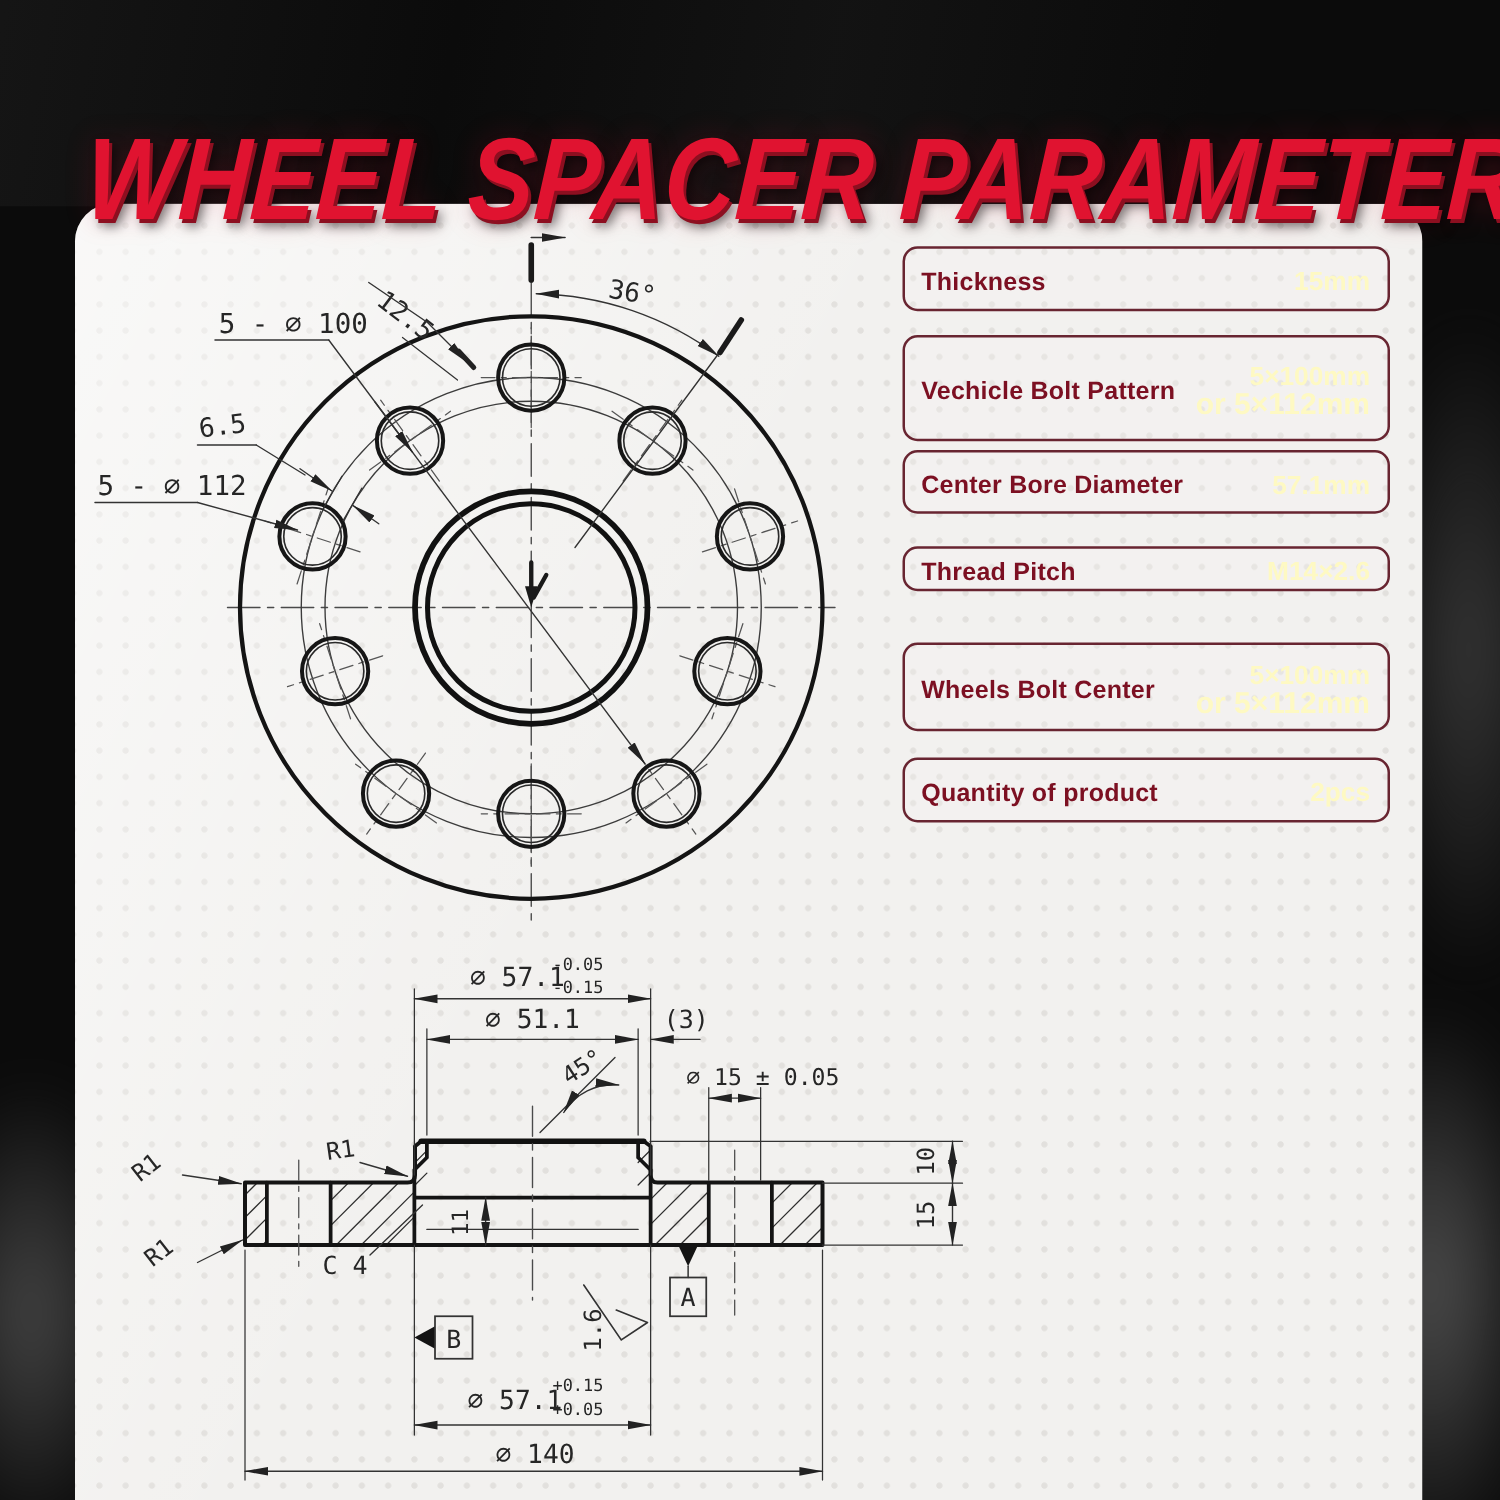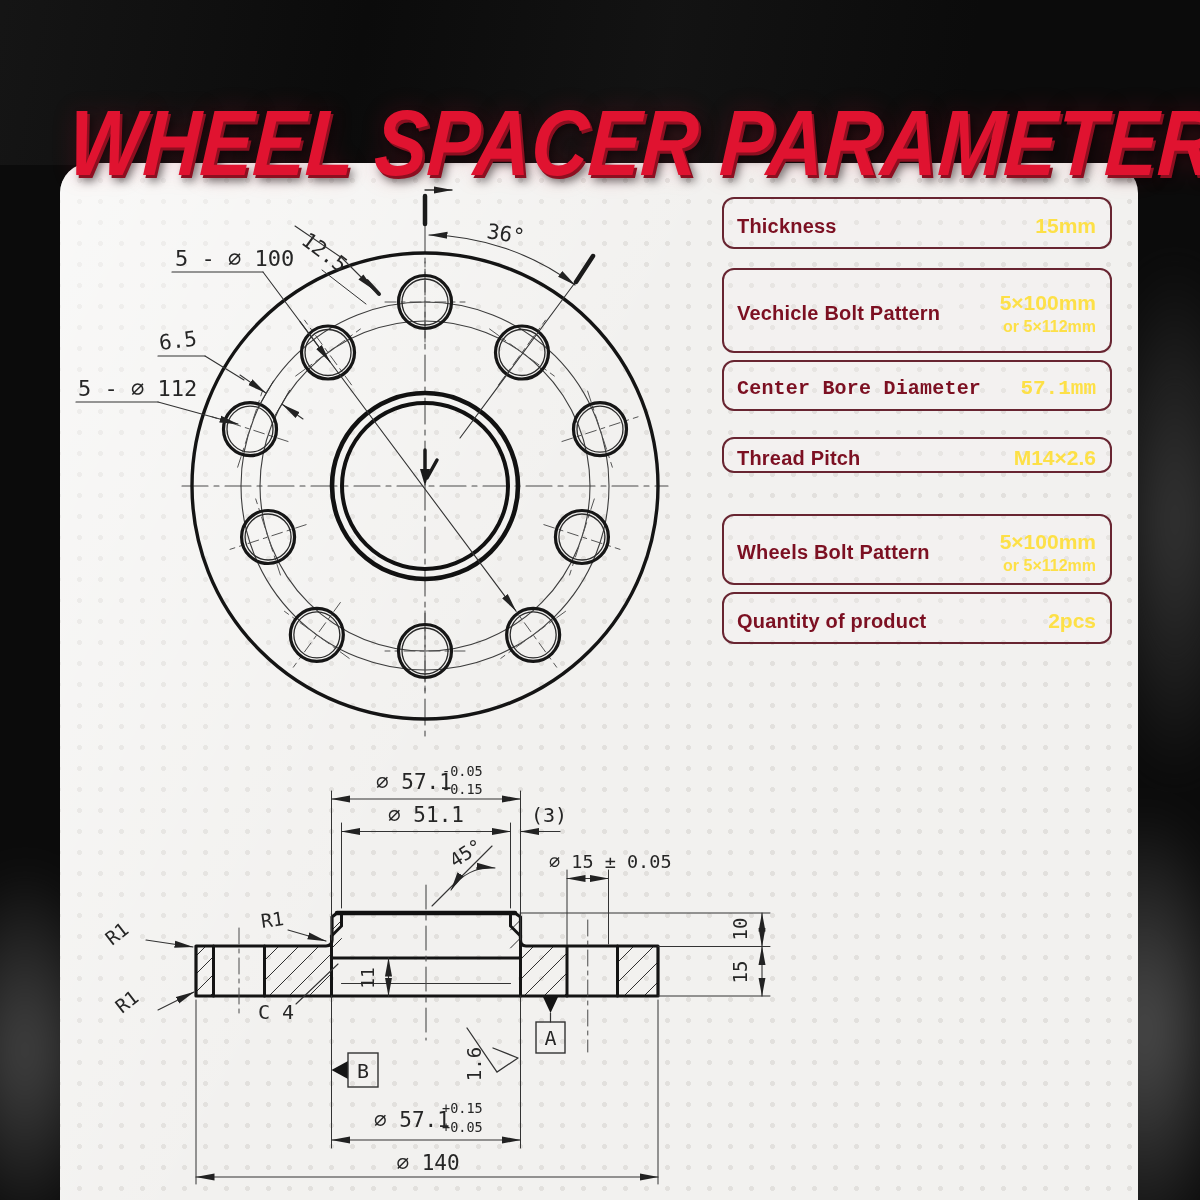--- a/index.html
+++ b/index.html
@@ -37,22 +37,22 @@
   svg.draw{position:absolute;left:0;top:0;z-index:2;}
   .cad-t{font-family:"DejaVu Sans Mono","DejaVu Sans",monospace;fill:#262626;}
   
   .spec-row{
     position:absolute;left:722px;width:390px;z-index:3;box-sizing:border-box;
     border:2px solid #682531;border-radius:12px;
     display:flex;align-items:center;justify-content:space-between;
     padding:6px 14px 0 13px;background:rgba(246,245,243,.25);
   }
   .spec-label{font-weight:bold;font-size:20px;color:#7c1022;letter-spacing:.2px;}
-  .spec-value{font-weight:bold;font-size:21px;color:#fde047;text-align:right;line-height:1.02;}
-  .spec-value .v2{font-size:16px;}
+  .spec-value{font-weight:bold;font-size:21px;color:#fef9c3;text-align:right;line-height:1.02;}
+  .spec-value .v2{font-size:24px;}
 </style>
 </head>
 <body>
 
 <div class="blob b1"></div>
 <div class="blob b2"></div>
 <div class="blob b3"></div>
 <div class="band-shade"></div>
 
 <h1 class="title">WHEEL SPACER PARAMETER</h1>
@@ -247,31 +247,31 @@
   <span class="spec-label">Thickness</span>
   <span class="spec-value">15mm</span>
 </div>
 <div class="spec-row" style="top:268px;height:85px;">
   <span class="spec-label">Vechicle Bolt Pattern</span>
   <span class="spec-value">
     <span class="v1">5×100mm</span><br>
     <span class="v2">or 5×112mm</span>
   </span>
 </div>
-<div class="spec-row" style="top:360px;height:51px;font-family:Liberation Mono, monospace;">
+<div class="spec-row" style="top:360px;height:51px;">
   <span class="spec-label">Center Bore Diameter</span>
   <span class="spec-value">57.1mm</span>
 </div>
 <div class="spec-row" style="top:437px;height:36px;">
   <span class="spec-label">Thread Pitch</span>
   <span class="spec-value">M14×2.6</span>
 </div>
 <div class="spec-row" style="top:514px;height:71px;">
-  <span class="spec-label">Wheels Bolt Pattern</span>
+  <span class="spec-label">Wheels Bolt Center</span>
   <span class="spec-value">
     <span class="v1">5×100mm</span><br>
     <span class="v2">or 5×112mm</span>
   </span>
 </div>
-<div class="spec-row" style="top:592px;height:52px;">
+<div class="spec-row" style="top:606px;height:52px;">
   <span class="spec-label">Quantity of product</span>
   <span class="spec-value">2pcs</span>
 </div>
 
 </body></html>

